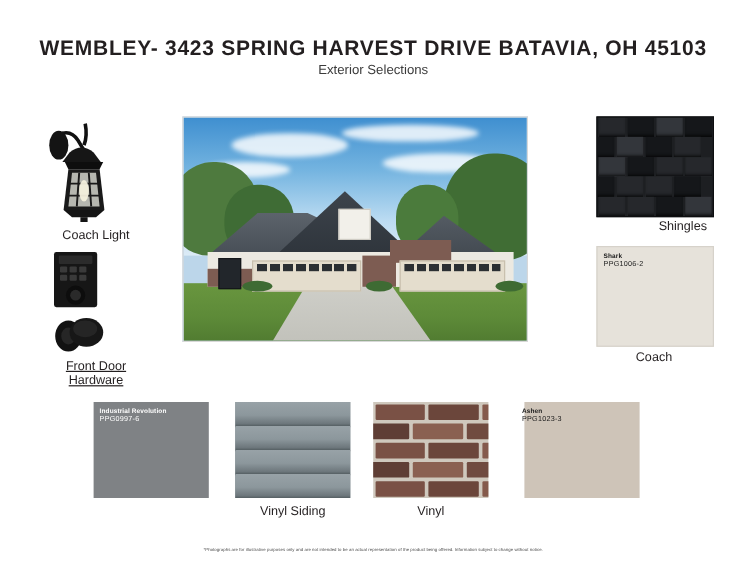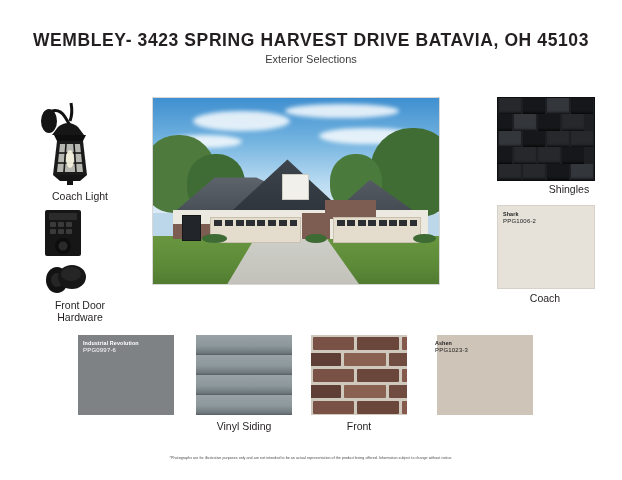--- a/index.html
+++ b/index.html
@@ -178,21 +178,21 @@
     </svg>
   </div>
   <div class="hw-knob">
     <svg viewBox="0 0 44 36" width="44" height="36">
       <ellipse cx="13" cy="22" rx="11" ry="13" fill="#121212"></ellipse>
       <ellipse cx="13" cy="22" rx="6" ry="7" fill="#262626"></ellipse>
       <ellipse cx="28" cy="19" rx="14" ry="12" fill="#171717"></ellipse>
       <ellipse cx="27" cy="16" rx="10" ry="7" fill="#2c2c2c" opacity=".7"></ellipse>
     </svg>
   </div>
-  <div class="cap" style="left:10px;top:299px;width:140px;">
+  <div class="cap" style="left:10px;top:299px;width:140px;text-decoration:underline;">
     <div>Front Door</div>
     <div>Hardware</div>
   </div>
 
   <div class="hero">
     <div class="sky"></div>
     <div class="cloud c1"></div>
     <div class="cloud c2"></div>
     <div class="cloud c3"></div>
     <div class="cloud c4"></div>
@@ -300,21 +300,21 @@
         <div class="br" style="background: rgb(95, 62, 53);"></div>
         <div class="br" style="background: rgb(138, 96, 81);"></div>
         <div class="br" style="background: rgb(112, 75, 64);"></div>
       </div>
       <div class="br-row" style="top: 80%; left: 0px;">
         <div class="br" style="background: rgb(122, 81, 69);"></div>
         <div class="br" style="background: rgb(107, 70, 59);"></div>
         <div class="br" style="background: rgb(133, 90, 76);"></div>
       </div>
     </div>
-  <div class="cap" style="left:295px;top:420px;width:128px;">Front</div>
+  <div class="cap" style="left:295px;top:420px;width:128px;">Vinyl</div>
 
   <div class="sw sw-bb">
     <div class="chip-label clip">
       <div>Ashen</div>
       <div class="code">PPG1023-3</div>
     </div>
   </div>
 
   <div class="disclaimer">*Photographs are for illustrative purposes only and are not intended to be an actual representation of the product being offered. Information subject to change without notice.</div>
 </div>

